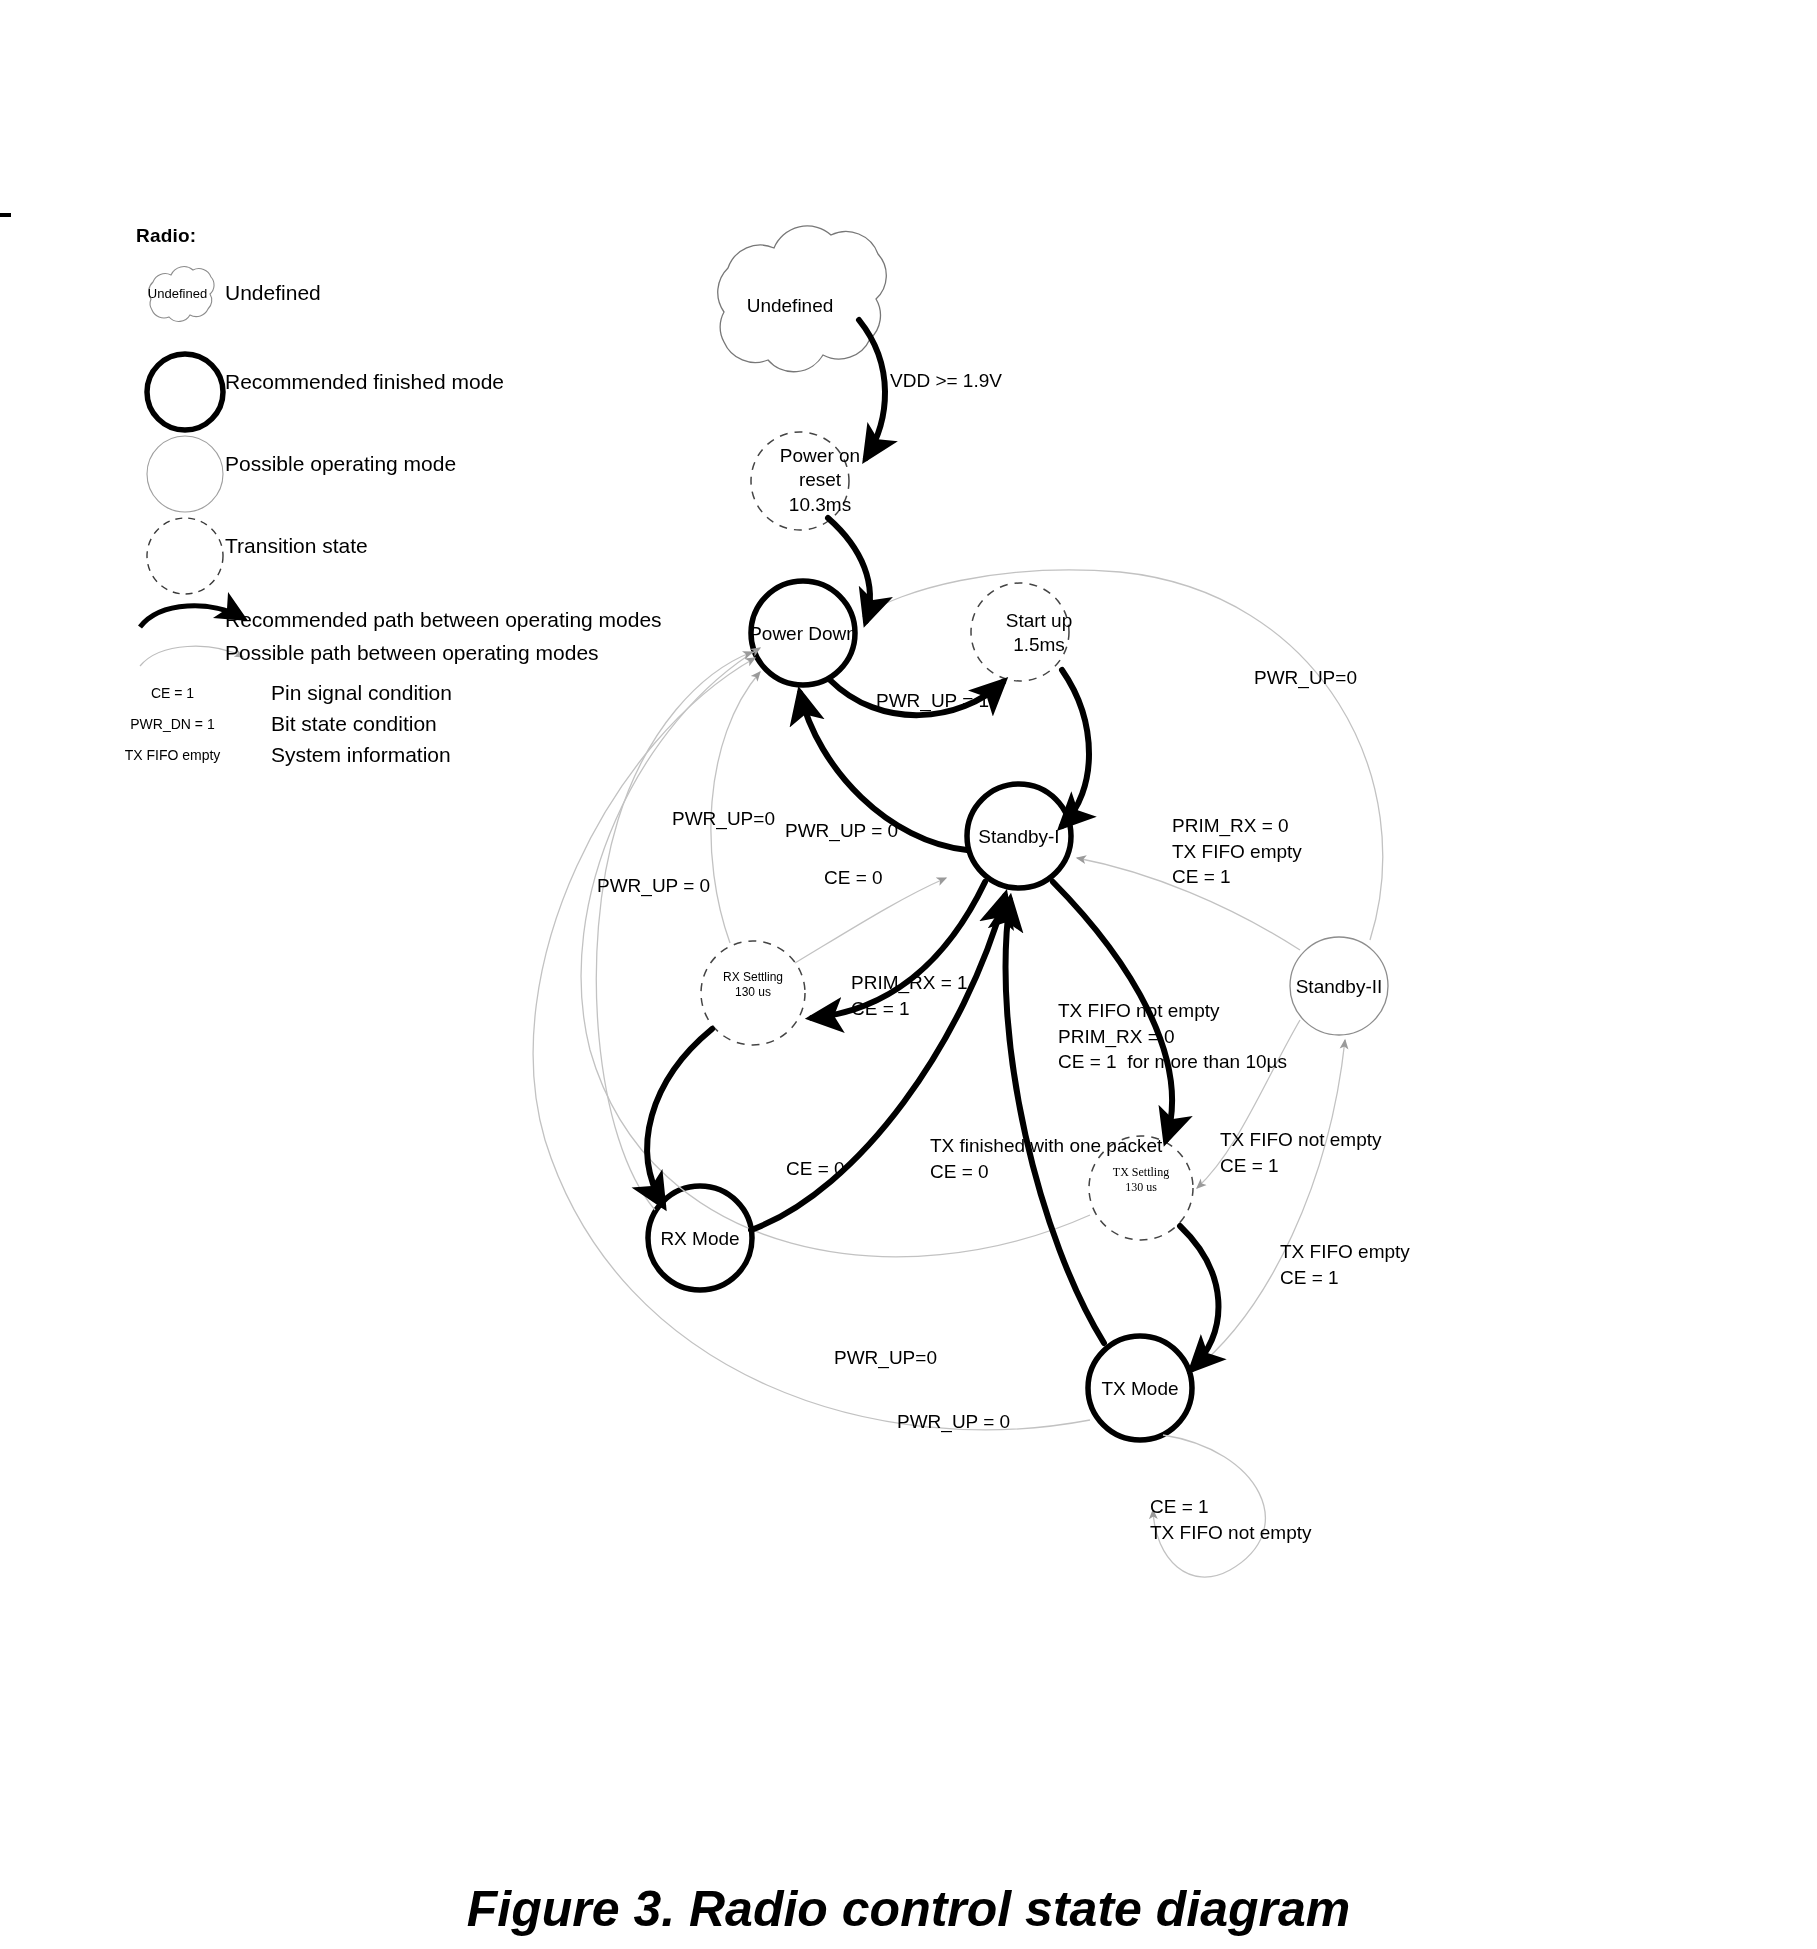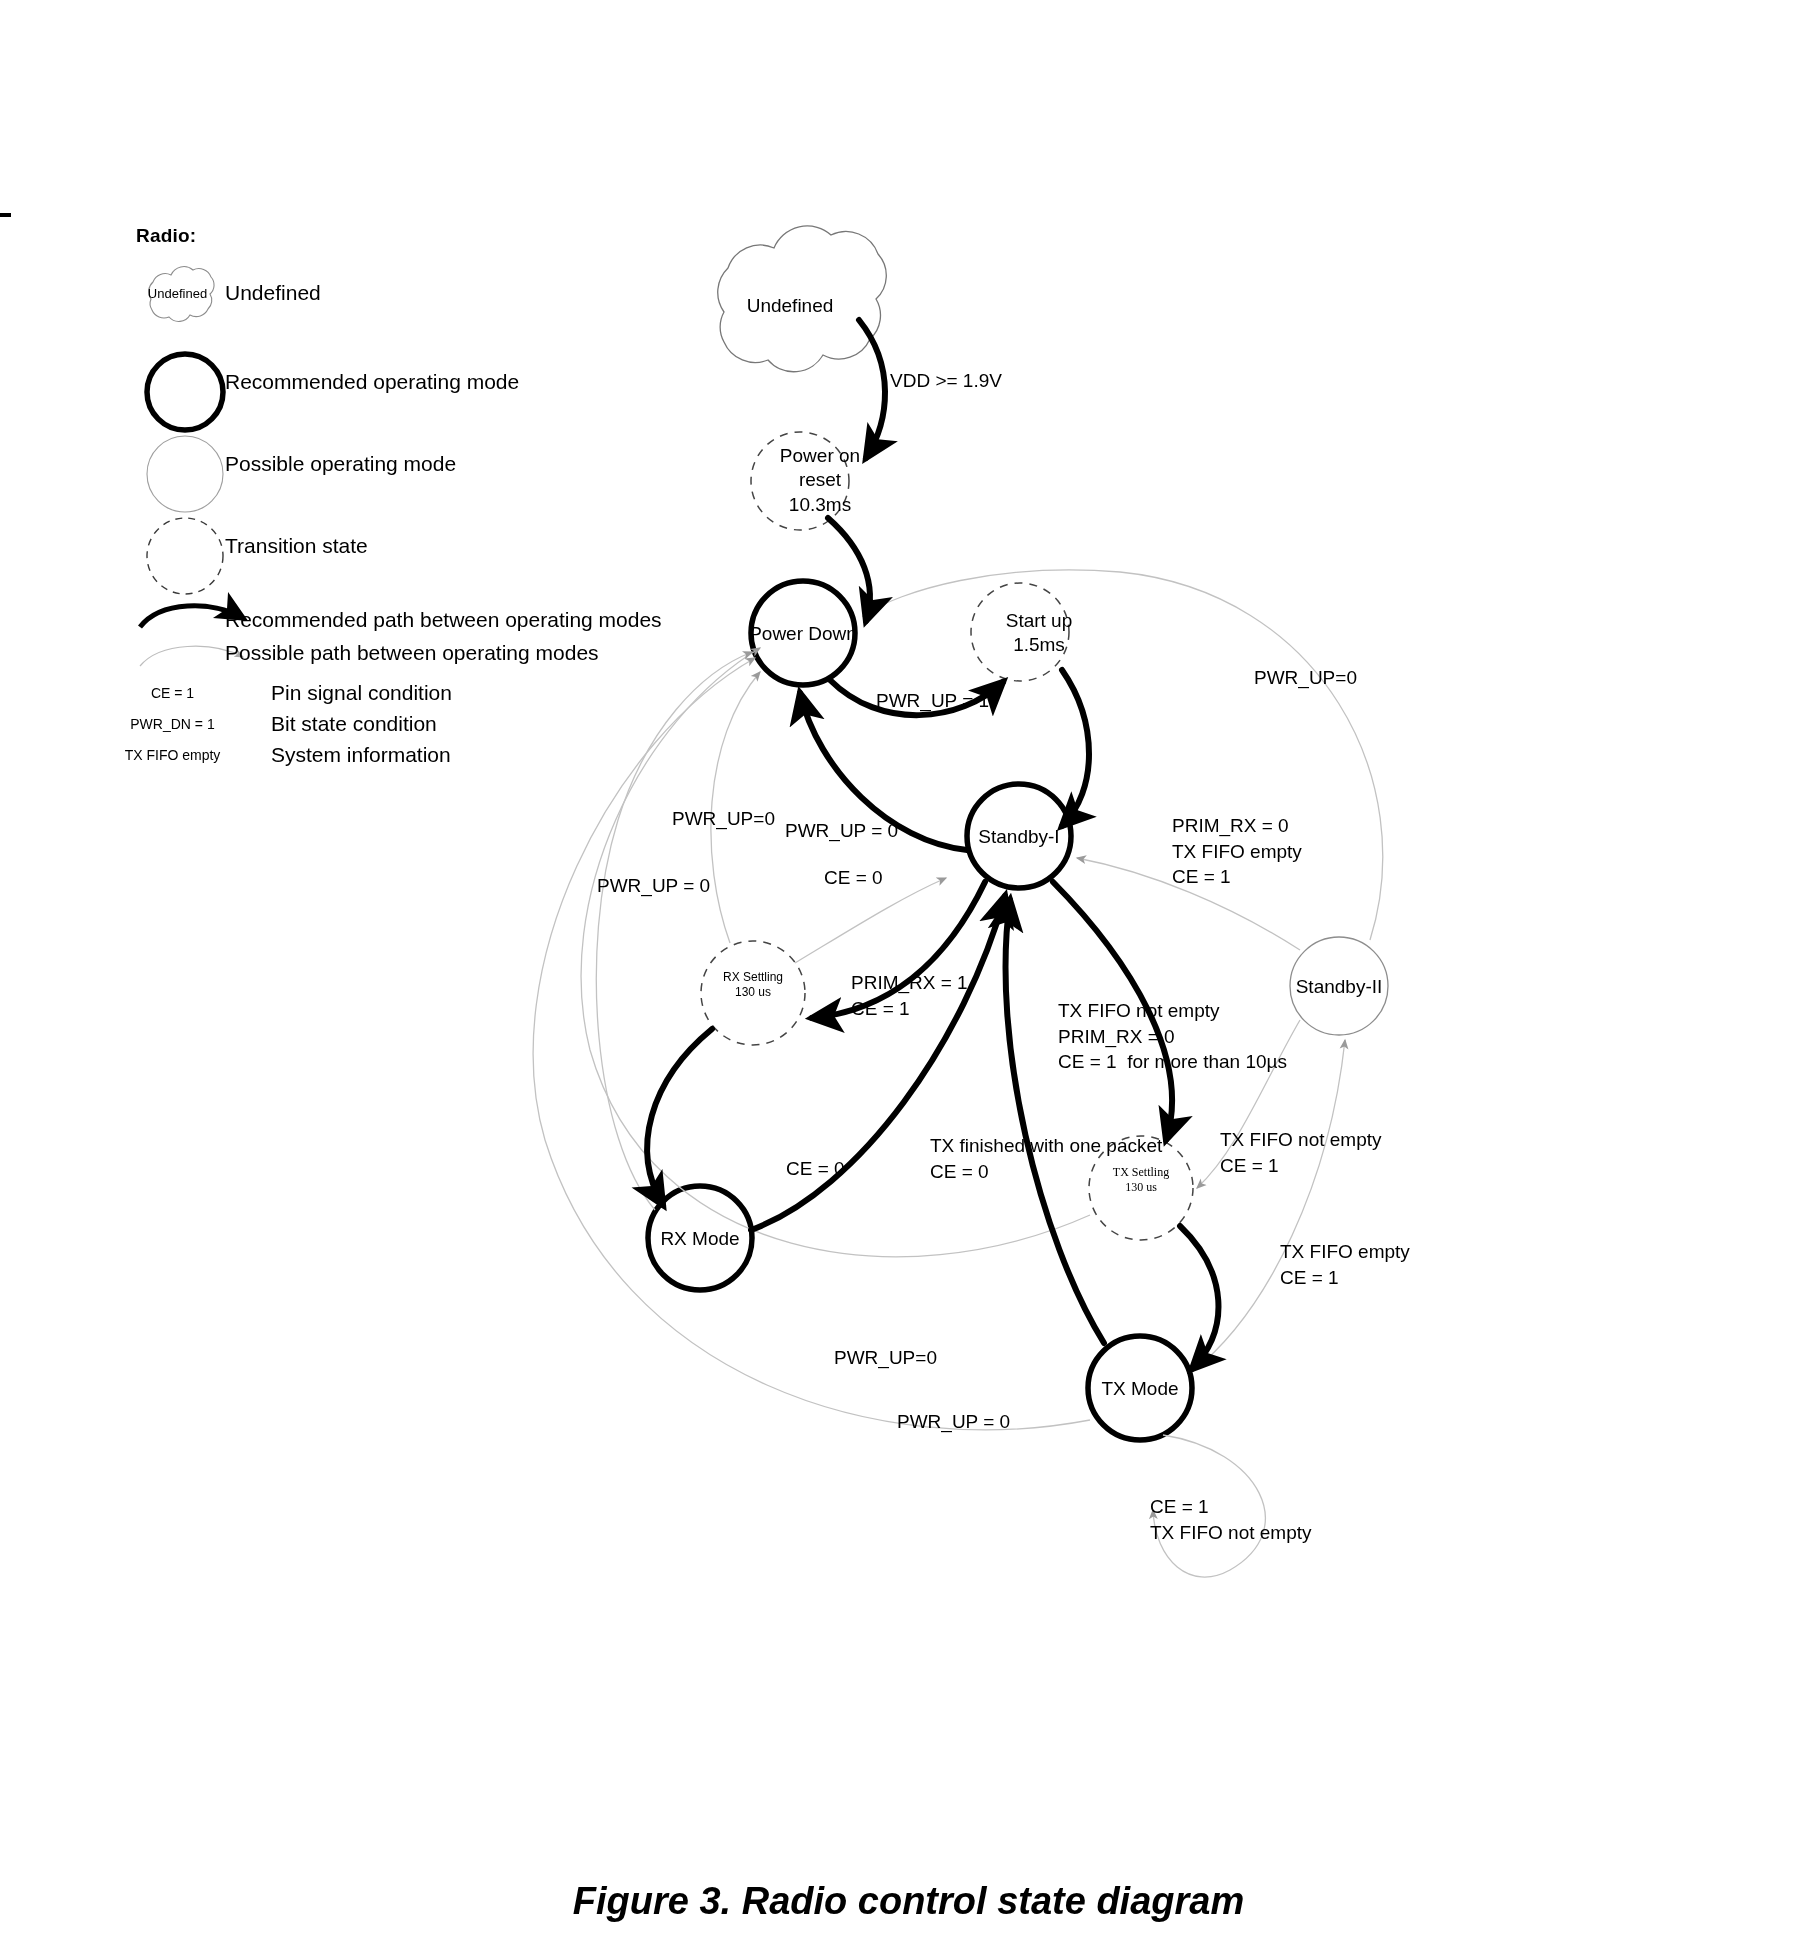--- a/index.html
+++ b/index.html
@@ -81,21 +81,21 @@
     line-height: 1.35;
     white-space: pre;
   }
 
   #caption {
     position: absolute;
     left: 0;
     top: 1880px;
     width: 1817px;
     text-align: center;
-    font-size: 38px;
+    font-size: 50px;
     font-style: italic;
     font-weight: bold;
     font-family: "Liberation Sans", sans-serif;
   }
 </style>
 </head>
 <body>
 
 <svg id="canvas" viewBox="0 0 1817 1949" xmlns="http://www.w3.org/2000/svg">
   <defs>
@@ -224,21 +224,21 @@
 
   <div class="legend-row" style="left:0px; top:56px; width:600px;">
     <div class="legend-swatch">
       <span class="legend-label small" style="font-size:13px;">Undefined</span>
     </div>
     <div class="legend-label">Undefined</div>
   </div>
 
   <div class="legend-row" style="left:0px; top:145px; width:600px;">
     <div class="legend-swatch"></div>
-    <div class="legend-label">Recommended operating mode</div>
+    <div class="legend-label">Recommended finished mode</div>
   </div>
 
   <div class="legend-row" style="left:0px; top:227px; width:600px;">
     <div class="legend-swatch"></div>
     <div class="legend-label">Possible operating mode</div>
   </div>
 
   <div class="legend-row" style="left:0px; top:309px; width:600px;">
     <div class="legend-swatch"></div>
     <div class="legend-label">Transition state</div>

